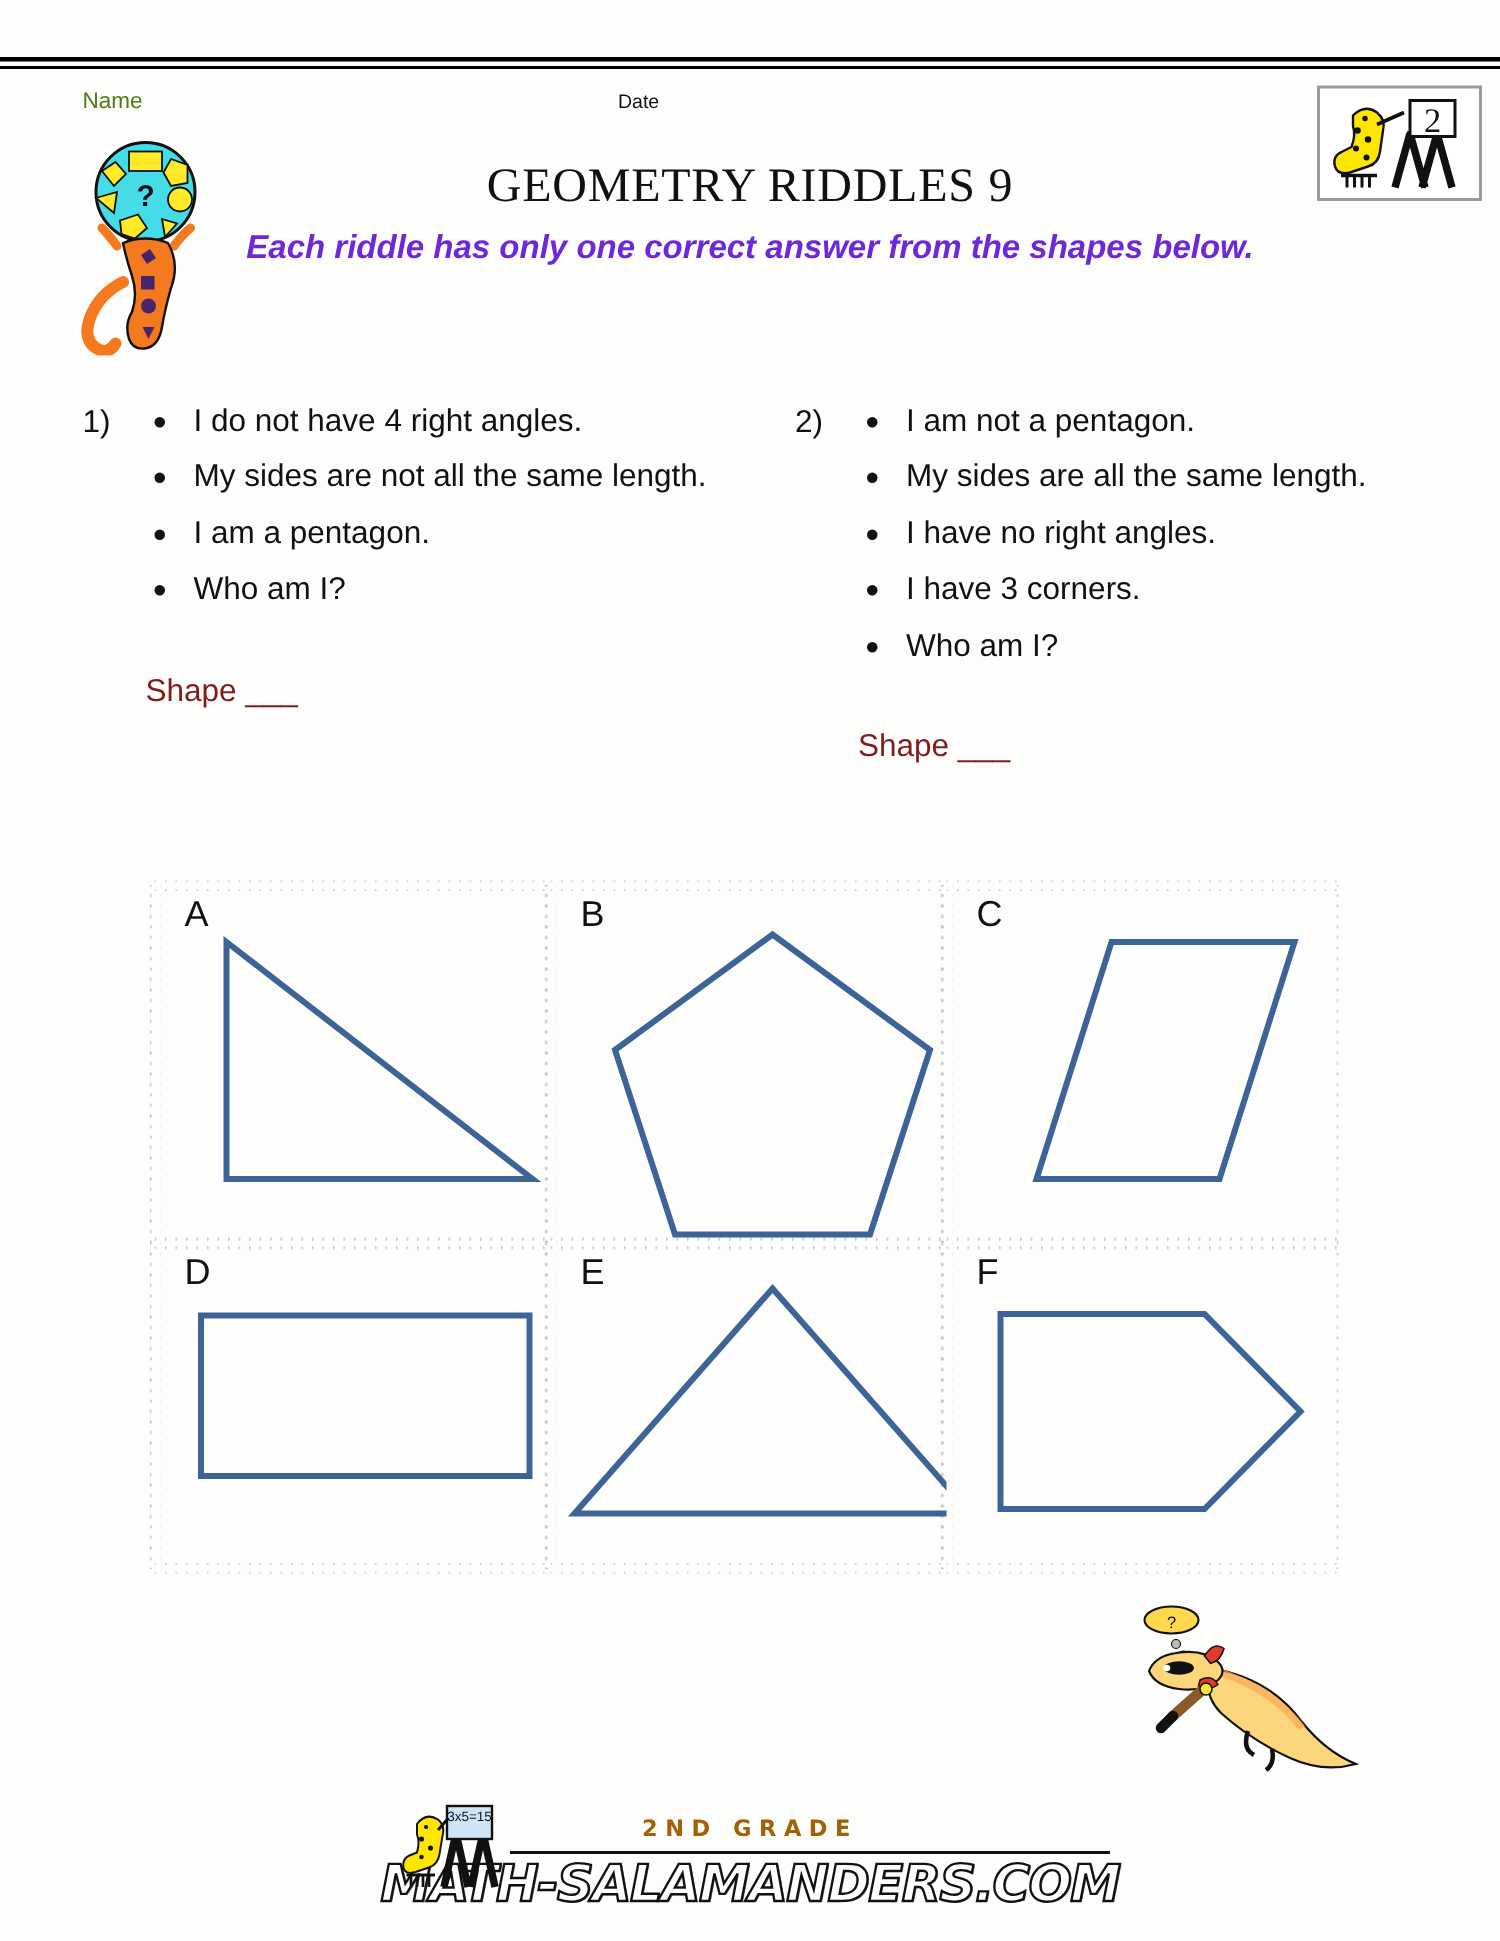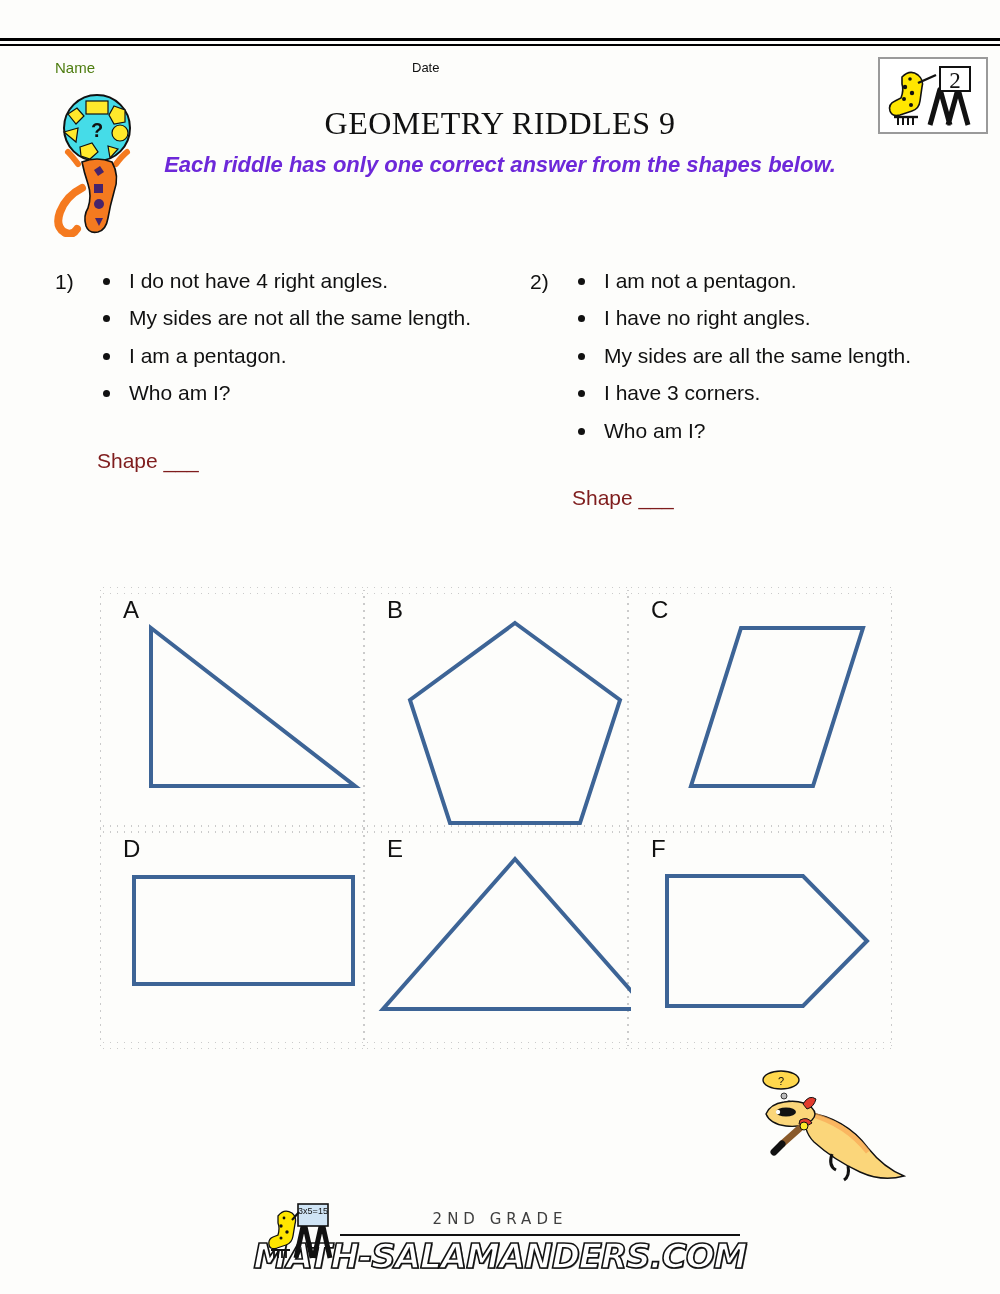--- a/index.html
+++ b/index.html
@@ -201,24 +201,24 @@
     left: 0; top: 1196px;
     width: 1000px;
     height: 80px;
   }
   .footer-grade {
     position: absolute;
     left: 0; top: 14px;
     width: 1000px;
     text-align: center;
     font-family: "DejaVu Sans", sans-serif;
-    font-weight: normal;
+    font-weight: bold;
     font-size: 15px;
     letter-spacing: 5px;
-    color: #404040;
+    color: #a16207;
   }
   .footer-rule {
     position: absolute;
     left: 340px; top: 38px;
     width: 400px; height: 2px;
     background: #111;
   }
   .footer-domain {
     position: absolute;
     left: 0; top: 40px;
@@ -311,22 +311,22 @@
     </ul>
   </div>
   <div class="shape-answer">Shape ___</div>
 </div>
 
 <div class="riddle riddle-2">
   <div class="riddle-head">
     <div class="riddle-num">2)</div>
     <ul class="bullet-list">
       <li>I am not a pentagon.</li>
+      <li>My sides are all the same length.</li>
       <li>I have no right angles.</li>
-      <li>My sides are all the same length.</li>
       <li>I have 3 corners.</li>
       <li>Who am I?</li>
     </ul>
   </div>
   <div class="shape-answer">Shape ___</div>
 </div>
 
 <div class="shape-grid">
 
   <div class="shape-cell">

